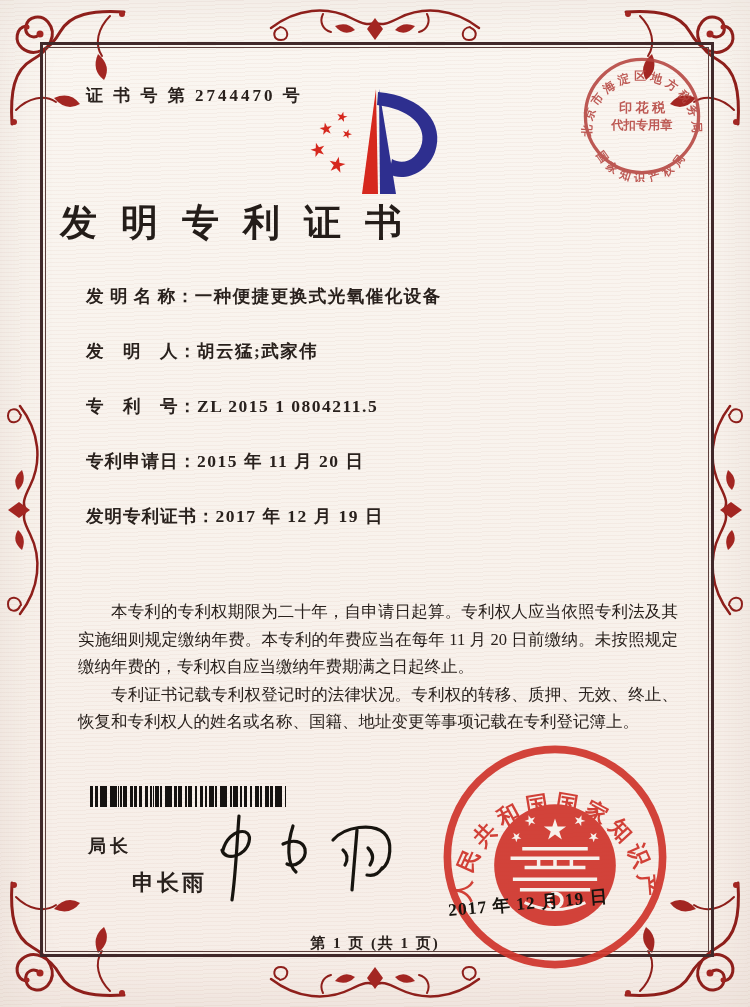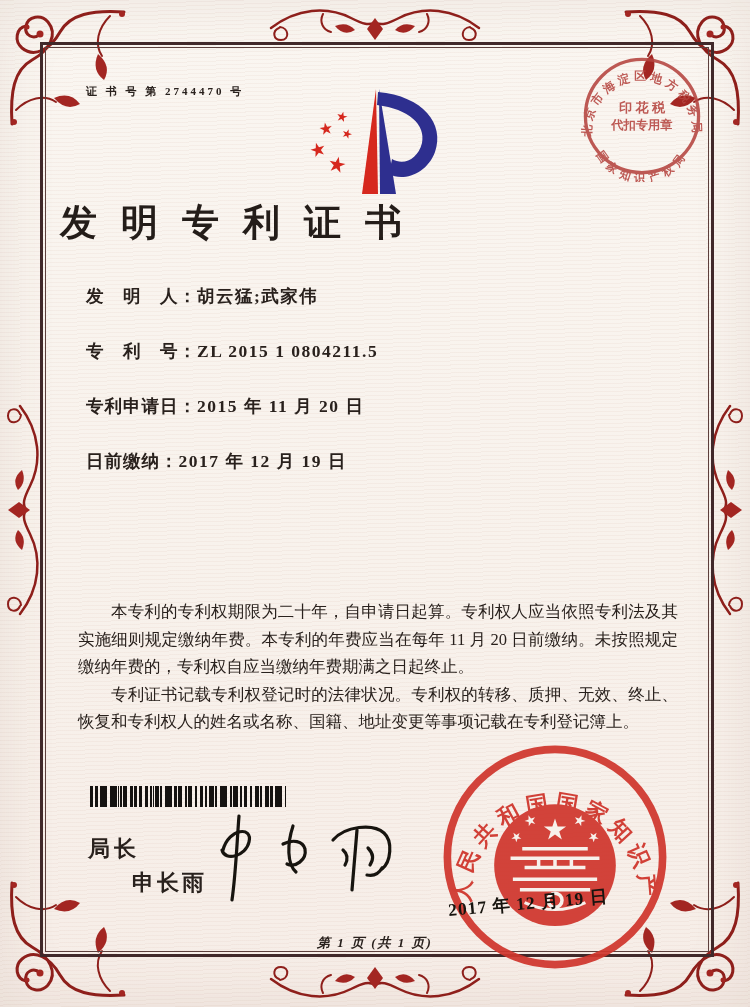--- a/index.html
+++ b/index.html
@@ -8,41 +8,41 @@
     font-family:"Liberation Serif","DejaVu Serif",serif;color:#29211d;
     background:
       repeating-linear-gradient(178deg, rgba(205,165,150,.10) 0 1px, rgba(255,255,255,0) 1px 4px),
       linear-gradient(180deg,#faf6f1 0%,#f8f2ec 55%,#f6ede7 100%);
     box-shadow:inset 0 0 60px rgba(120,80,60,.10);
   }
   .abs{position:absolute;}
   
   .frame{left:40px;top:42px;width:668px;height:909px;border:3px solid #41292a;}
   .frame::after{content:"";position:absolute;inset:2px;border:1px solid #5c3f3c;}
-  .cert-no{left:86px;top:84px;font-size:11px;font-weight:bold;letter-spacing:3px;}
+  .cert-no{left:86px;top:84px;font-size:17px;font-weight:bold;letter-spacing:3px;}
   .title{left:16px;top:198px;width:100%;text-align:left;font-size:37px;font-weight:bold;
          letter-spacing:24px;text-indent:24px;color:#241d19;padding-left:20px;}
   .fields{left:86px;top:284px;width:580px;}
   .field-row{height:55px;font-size:17.5px;font-weight:bold;letter-spacing:1px;white-space:nowrap;}
   .field-row .val{letter-spacing:1.5px;}
   .body-text{left:78px;top:598px;width:600px;font-size:16.5px;line-height:27.5px;text-align:justify;}
   .body-text p{margin:0;text-indent:2em;}
   .barcode{left:90px;top:786px;width:196px;height:21px;
     background:
       repeating-linear-gradient(90deg,#151210 0 2px,rgba(0,0,0,0) 2px 5px),
       repeating-linear-gradient(90deg,#151210 0 1px,rgba(0,0,0,0) 1px 7px),
       repeating-linear-gradient(90deg,#151210 0 3px,rgba(0,0,0,0) 3px 11px);
   }
-  .signer-title{left:88px;top:834px;font-size:22px;font-weight:bold;letter-spacing:4px;}
+  .signer-title{left:88px;top:834px;font-size:18px;font-weight:bold;letter-spacing:4px;}
   .signer-name{left:88px;top:868px;font-size:22px;font-weight:bold;letter-spacing:3px;margin-left:44px;}
   .signature{left:195px;top:810px;}
   .seal{left:438px;top:740px;opacity:.93;}
   .seal-date{left:448px;top:891px;font-size:17.5px;font-weight:bold;letter-spacing:1px;
              transform:rotate(-5deg);white-space:nowrap;color:#17140f;z-index:5;}
-  .page-footer{left:0;top:934px;width:100%;text-align:center;font-size:13px;font-weight:bold;letter-spacing:2px;font-style:italic;}
+  .page-footer{left:0;top:934px;width:100%;text-align:center;font-size:15px;font-weight:bold;letter-spacing:2px;}
   .tax-stamp{left:576px;top:50px;opacity:.88;}
   .logo{left:293px;top:86px;}
   .orn{pointer-events:none;}
   .orn.tl{left:6px;top:6px;}
   .orn.tr{left:624px;top:6px;transform:scaleX(-1);}
   .orn.bl{left:6px;top:881px;transform:scaleY(-1);}
   .orn.br{left:624px;top:881px;transform:scale(-1,-1);}
   .orn.top{left:265px;top:0;}
   .orn.bottom{left:265px;top:963px;transform:scaleY(-1);}
   .orn.left{left:-84px;top:488px;transform:rotate(90deg);}
@@ -208,24 +208,25 @@
       <use href="#star" transform="translate(33,43) scale(6.5) rotate(-10)"></use>
       <use href="#star" transform="translate(54,48) scale(5) rotate(20)"></use>
       <use href="#star" transform="translate(25,64) scale(7.5) rotate(-16)"></use>
       <use href="#star" transform="translate(44,79) scale(8.5) rotate(12)"></use>
     </g>
   </svg>
 
   <div class="abs title">发明专利证书</div>
 
   <div class="abs fields">
+    <div class="field-row"><span>发 明 名 称：</span><span class="val">一种便捷更换式光氧催化设备</span></div>
     <div class="field-row"><span>发　明　人：</span><span class="val">胡云猛;武家伟</span></div>
     <div class="field-row"><span>专　利　号：</span><span class="val">ZL 2015 1 0804211.5</span></div>
     <div class="field-row"><span>专利申请日：</span><span class="val">2015 年 11 月 20 日</span></div>
-    <div class="field-row"><span>日前缴纳：</span><span class="val">2017 年 12 月 19 日</span></div>
+    <div class="field-row"><span>发明专利证书：</span><span class="val">2017 年 12 月 19 日</span></div>
   </div>
 
   <div class="abs body-text">
     <p>本专利的专利权期限为二十年，自申请日起算。专利权人应当依照专利法及其实施细则规定缴纳年费。本专利的年费应当在每年 11 月 20 日前缴纳。未按照规定缴纳年费的，专利权自应当缴纳年费期满之日起终止。</p>
     <p>专利证书记载专利权登记时的法律状况。专利权的转移、质押、无效、终止、恢复和专利权人的姓名或名称、国籍、地址变更等事项记载在专利登记簿上。</p>
   </div>
 
   <div class="abs barcode"></div>
 
   <div class="abs signer-title">局长</div>

